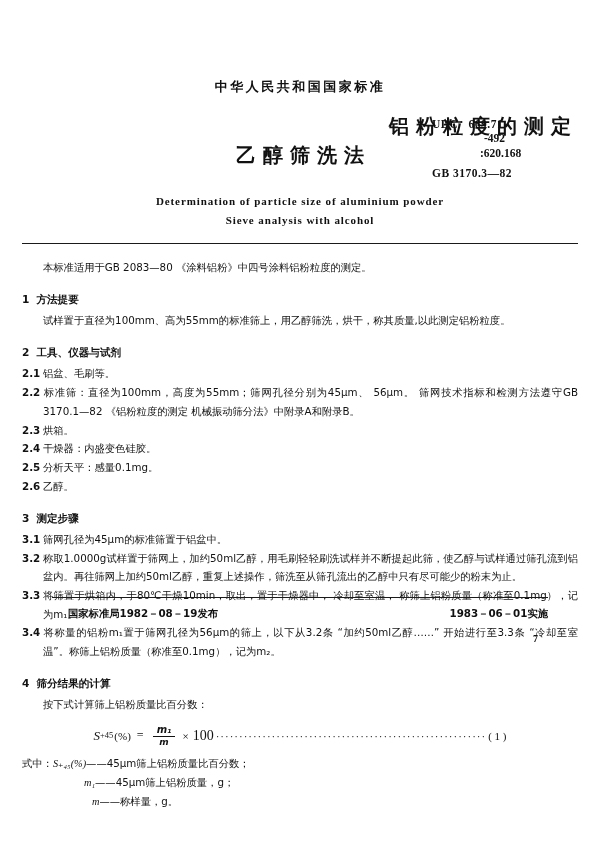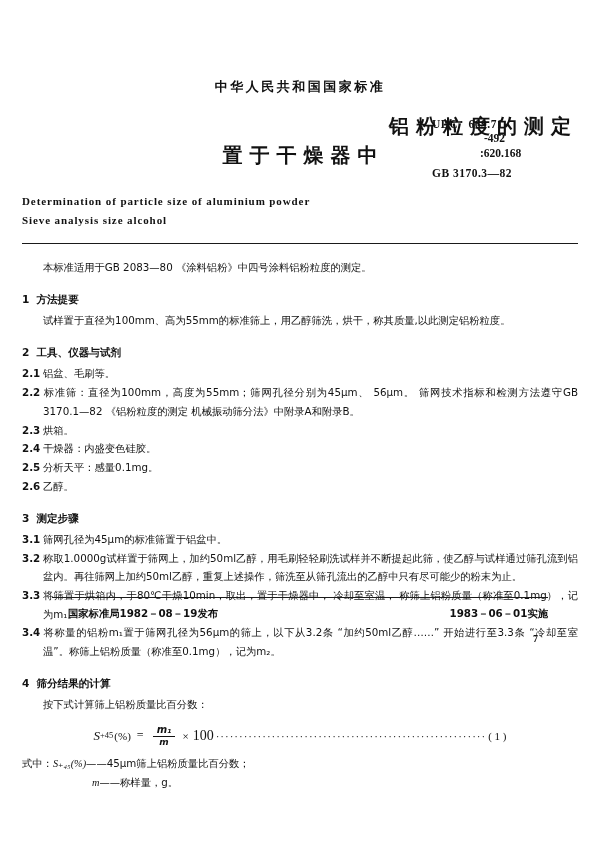--- a/index.html
+++ b/index.html
@@ -64,21 +64,21 @@
     font-weight: bold;
     font-size: 11.5px;
     line-height: 1.25;
   }
   .udc-row1 { letter-spacing: 0.5px; }
   .udc-row2 { padding-left: 52px; }
   .udc-row3 { padding-left: 48px; }
   .udc-gb { margin-top: 6px; letter-spacing: 0.5px; }
 
   .title-en {
-    text-align: left;
+    text-align: center;
     font-family: "Liberation Serif", "DejaVu Serif", serif;
     font-weight: bold;
     font-size: 11px;
     letter-spacing: 0.9px;
     line-height: 1.7;
     margin-top: 22px;
   }
 
   hr.rule {
     border: none;
@@ -226,26 +226,26 @@
       <div class="udc-row1">
         <span>UDC</span>
         &nbsp;&nbsp;<span>669.71</span>
       </div>
       <div class="udc-row2">-492</div>
       <div class="udc-row3">:620.168</div>
       <div class="udc-gb">GB 3170.3—82</div>
     </div>
 
     <div class="title-main">铝粉粒度的测定</div>
-    <div class="title-sub">置于干燥器中</div>
+    <div class="title-sub">乙醇筛洗法</div>
   </div>
 
   <div class="title-en">
     <div>Determination of particle size of aluminium powder</div>
-    <div>Sieve analysis size alcohol</div>
+    <div>Sieve analysis with alcohol</div>
   </div>
 
   <hr class="rule">
 
   <div class="body">
 
     <p class="scope just">本标准适用于GB 2083—80 《涂料铝粉》中四号涂料铝粉粒度的测定。</p>
 
     <div class="sec-head">
       <span class="num">1</span><span>方法提要</span>
@@ -308,20 +308,23 @@
       <span class="f-times">×</span>
       <span class="f-100">100</span>
       <span class="dots">··························································</span>
       <span class="eqno">( 1 )</span>
     </div>
 
     <div class="where">
       <div class="where-row">
         <span>式中：</span><span class="ital">S₊₄₅(%)</span><span>——</span><span>45μm筛上铝粉质量比百分数；</span>
       </div>
+      <div class="where-row" style="padding-left:62px;">
+        <span class="ital">m₁</span><span>——</span><span>45μm筛上铝粉质量，g；</span>
+      </div>
       <div class="where-row" style="padding-left:70px;">
         <span class="ital">m</span><span>——</span><span>称样量，g。</span>
       </div>
     </div>
 
   </div>
 
   <div class="footer-wrap">
     <hr class="rule-bottom">
     <div class="footer-row">

